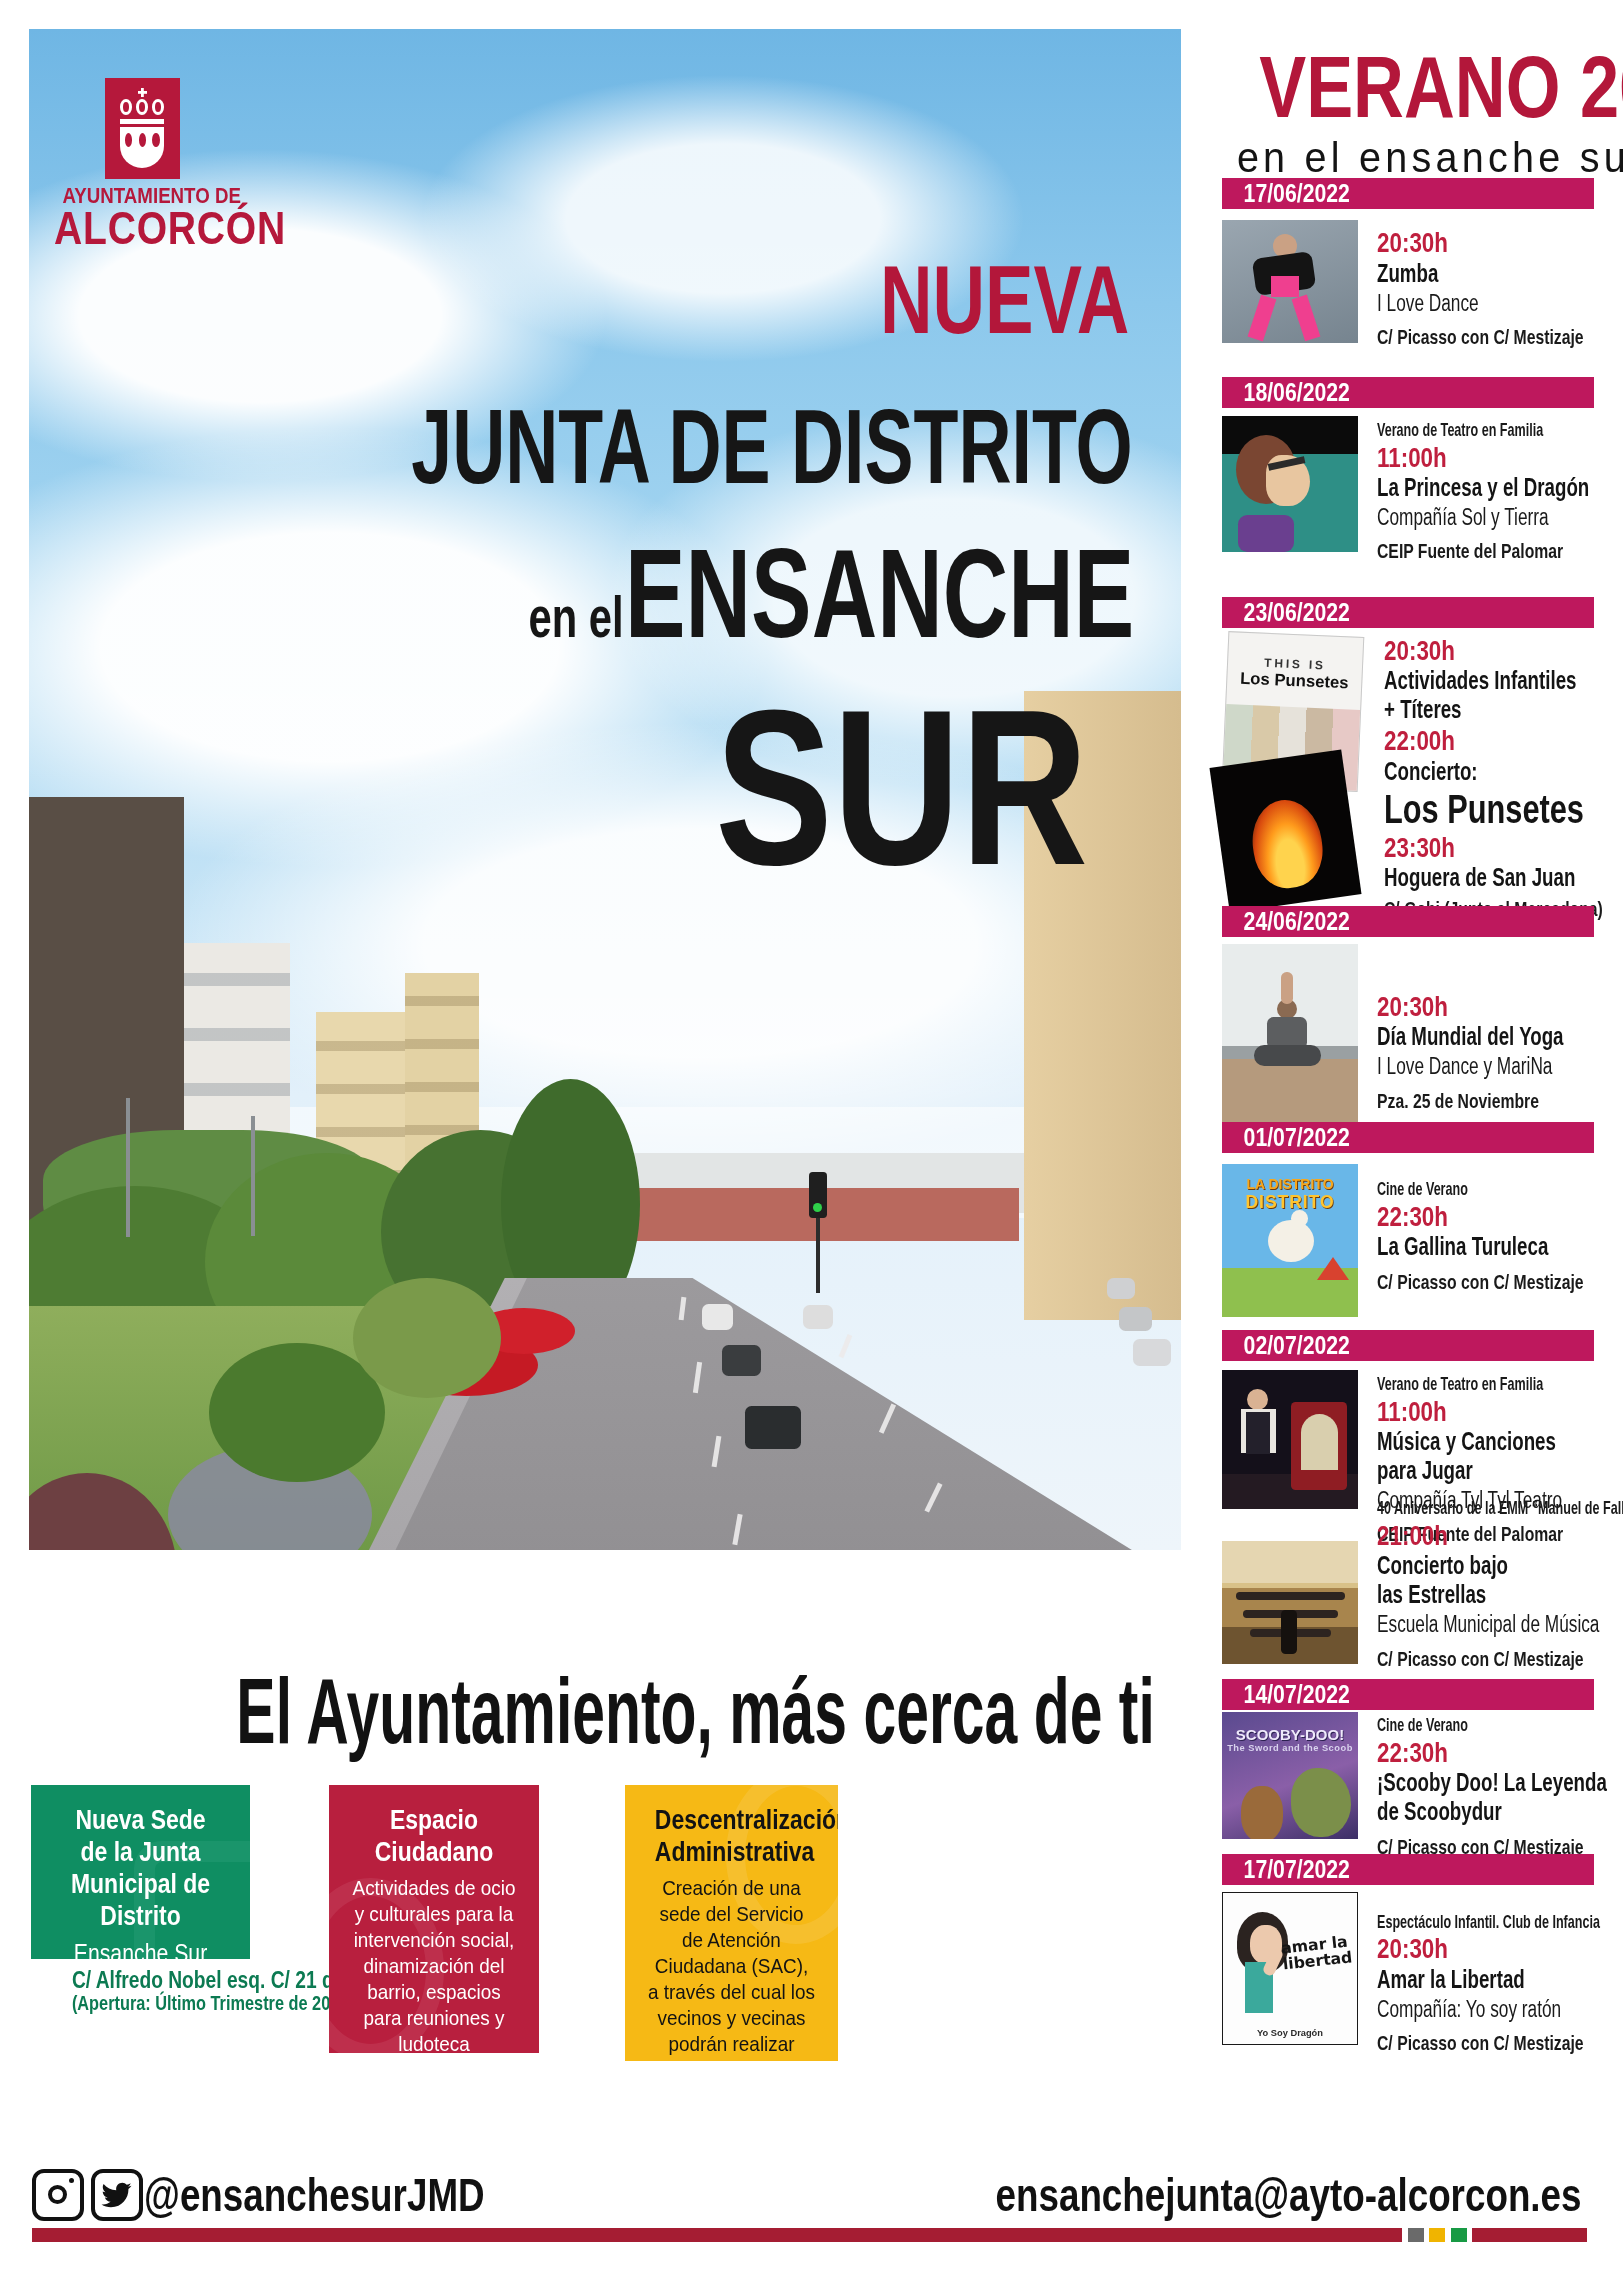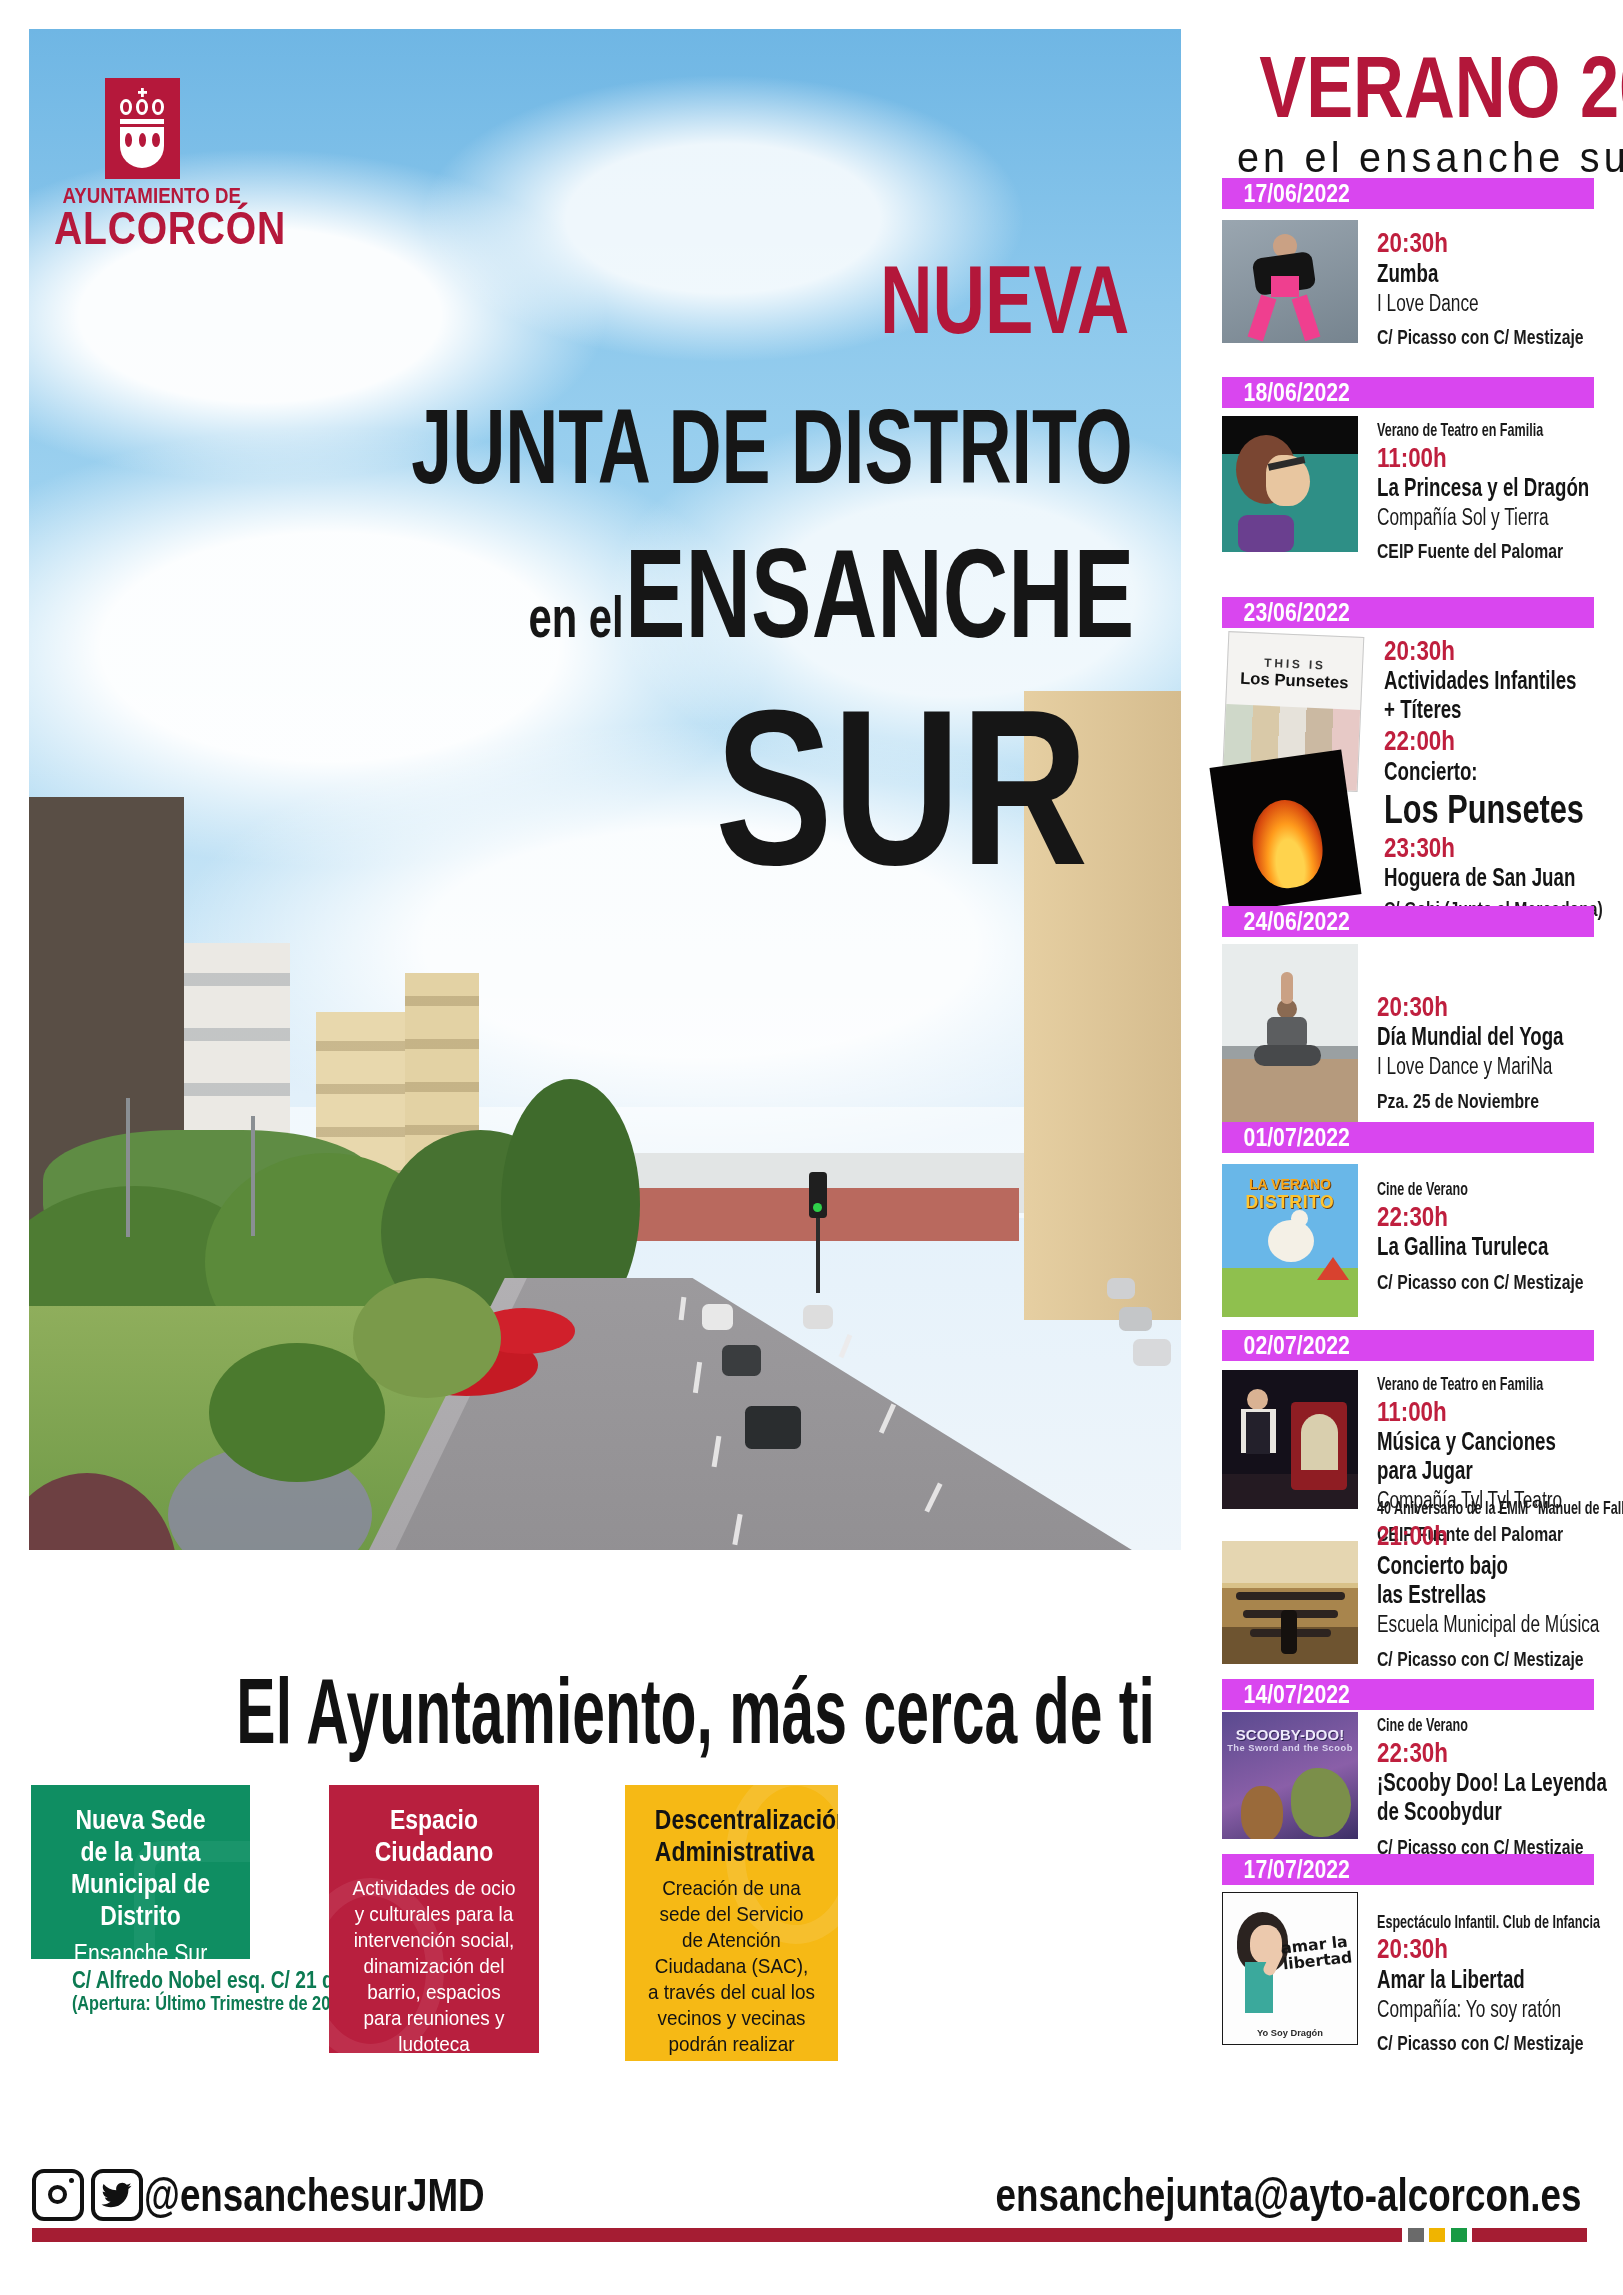--- a/index.html
+++ b/index.html
@@ -61,21 +61,21 @@
   .box-gray{left:922px;width:223px;height:167px;background:#59564f;}
   .gnote{position:absolute;left:46px;width:259px;text-align:center;color:#0c7a52;white-space:nowrap;}
   .gnote1{top:1966px;font-size:24px;font-weight:800;transform:scaleX(.8);transform-origin:center;}
   .gnote2{top:1992px;font-size:20.4px;font-weight:700;transform:scaleX(.8);transform-origin:center;}
 
   
   .sb-title{position:absolute;left:1222px;top:43px;width:372px;text-align:center;font-size:88px;font-weight:800;
      color:#b3173a;line-height:1;transform:scaleX(.80);transform-origin:center;white-space:nowrap;}
   .sb-sub{position:absolute;left:1222px;top:133px;width:372px;text-align:center;font-size:43px;font-weight:500;
      color:#141414;letter-spacing:4.6px;transform:scaleX(.92);transform-origin:center;white-space:nowrap;}
-  .datebar{position:absolute;left:1222px;width:372px;height:30.5px;background:#d946ef;}
+  .datebar{position:absolute;left:1222px;width:372px;height:30.5px;background:#be185d;}
   .datebar span{display:block;padding-left:25.4px;line-height:30.5px;color:#fff;font-size:25px;font-weight:800;
      transform:scaleX(.85);transform-origin:left center;white-space:nowrap;}
   .event{position:absolute;left:1222px;width:384px;display:flex;gap:18.5px;align-items:flex-start;}
   .etext{width:222px;}
   .cat{font-size:18.5px;font-weight:700;color:#1a1a1a;transform:scaleX(.68);transform-origin:left;white-space:nowrap;line-height:22px;}
   .time{font-size:28px;font-weight:800;color:#bf1f3e;transform:scaleX(.8);transform-origin:left;white-space:nowrap;line-height:30.5px;margin-top:1.9px;}
   .etitle{font-size:26px;font-weight:800;color:#141414;transform:scaleX(.72);transform-origin:left;white-space:nowrap;line-height:29px;}
   .ebig{font-size:41px;font-weight:800;color:#141414;transform:scaleX(.75);transform-origin:left;white-space:nowrap;line-height:43px;margin:1.9px 0;}
   .esub{font-size:23px;font-weight:500;color:#1a1a1a;transform:scaleX(.75);transform-origin:left;white-space:nowrap;line-height:27px;margin-top:1.9px;}
   .eloc{font-size:21px;font-weight:600;color:#1a1a1a;transform:scaleX(.75);transform-origin:left;white-space:nowrap;line-height:24px;margin-top:8.3px;}
@@ -321,21 +321,21 @@
       <div class="esub">I Love Dance y MariNa</div>
       <div class="eloc">Pza. 25 de Noviembre</div>
     </div>
   </div>
 
   <div class="datebar" style="top:1122px;">
     <span>01/07/2022</span>
     </div>
   <div class="event" style="top:1164px;">
     <div class="thumb th-gallina">
-      <div class="gal1">LA VERANO</div>
+      <div class="gal1">LA DISTRITO</div>
       <div class="gal2">DISTRITO</div>
       <i style="left:46px;top:56px;width:46px;height:42px;background:#f4f0e6;border-radius:50%;"></i>
       <i style="left:69px;top:46px;width:16.7px;height:16.7px;background:#f4f0e6;border-radius:50%;"></i>
       <i style="left:95px;top:93px;width:32px;height:23px;background:#d8422f;clip-path:polygon(50% 0,0 100%,100% 100%);"></i>
     </div>
     <div class="etext" style="padding-top:14px;">
       <div class="cat">Cine de Verano</div>
       <div class="time">22:30h</div>
       <div class="etitle">La Gallina Turuleca</div>
       <div class="eloc">C/ Picasso con C/ Mestizaje</div>

